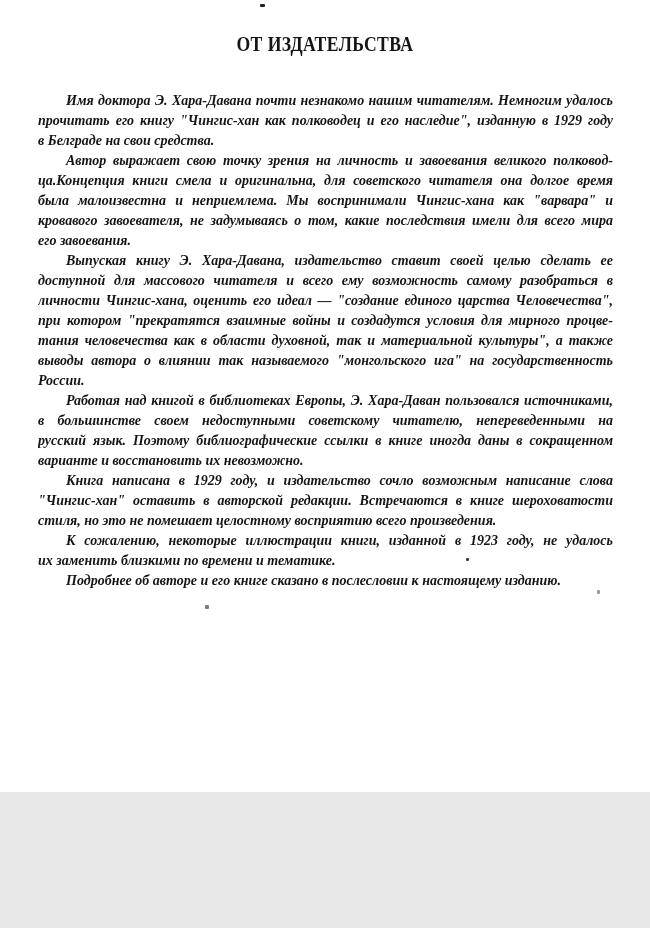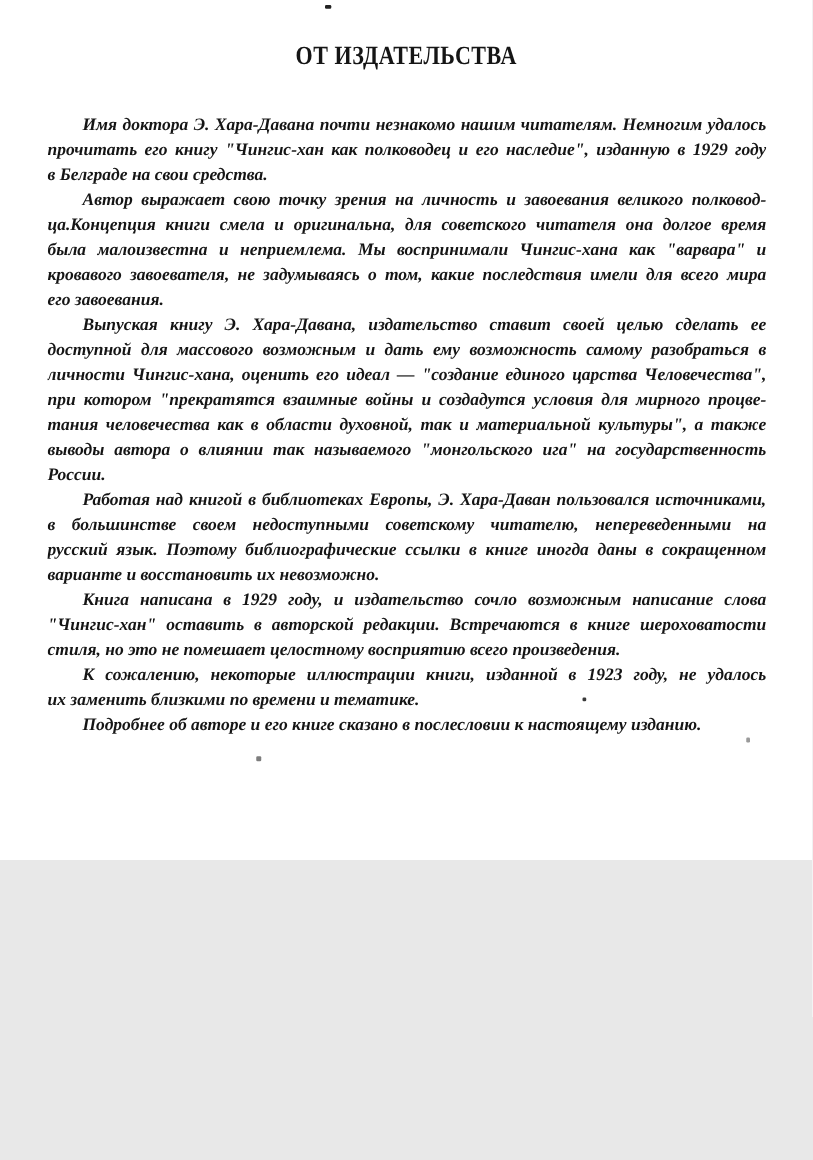--- a/index.html
+++ b/index.html
@@ -1,19 +1,19 @@
 <!DOCTYPE html>
 <html><head>
 <meta charset="utf-8">
 <style>
   html, body { margin: 0; padding: 0; background: #e8e8e8; }
   .page {
     position: relative;
     width: 650px;
-    height: 688px;
+    height: 792px;
     background: #ffffff;
     font-family: "Liberation Serif", "DejaVu Serif", serif;
     color: #151515;
     overflow: hidden;
     margin: 0 auto;
   }
   .title {
     position: absolute;
     top: 32px;
     left: 0;
@@ -69,21 +69,21 @@
       </div>
       <div class="paragraph">
         <div class="line indent just">Автор выражает свою точку зрения на личность и завоевания великого полковод-</div>
         <div class="line just">ца.Концепция книги смела и оригинальна, для советского читателя она долгое время</div>
         <div class="line just">была малоизвестна и неприемлема. Мы воспринимали Чингис-хана как "варвара" и</div>
         <div class="line just">кровавого завоевателя, не задумываясь о том, какие последствия имели для всего мира</div>
         <div class="line">его завоевания.</div>
       </div>
       <div class="paragraph">
         <div class="line indent just">Выпуская книгу Э. Хара-Давана, издательство ставит своей целью сделать ее</div>
-        <div class="line just">доступной для массового возможным и дать ему возможность самому разобраться в</div>
+        <div class="line just">доступной для массового читателя и всего ему возможность самому разобраться в</div>
         <div class="line just">личности Чингис-хана, оценить его идеал — "создание единого царства Человечества",</div>
         <div class="line just">при котором "прекратятся взаимные войны и создадутся условия для мирного процве-</div>
         <div class="line just">тания человечества как в области духовной, так и материальной культуры", а также</div>
         <div class="line just">выводы автора о влиянии так называемого "монгольского ига" на государственность</div>
         <div class="line">России.</div>
       </div>
       <div class="paragraph">
         <div class="line indent just">Работая над книгой в библиотеках Европы, Э. Хара-Даван пользовался источниками,</div>
         <div class="line just">в большинстве своем недоступными советскому читателю, непереведенными на</div>
         <div class="line just">русский язык. Поэтому библиографические ссылки в книге иногда даны в сокращенном</div>

